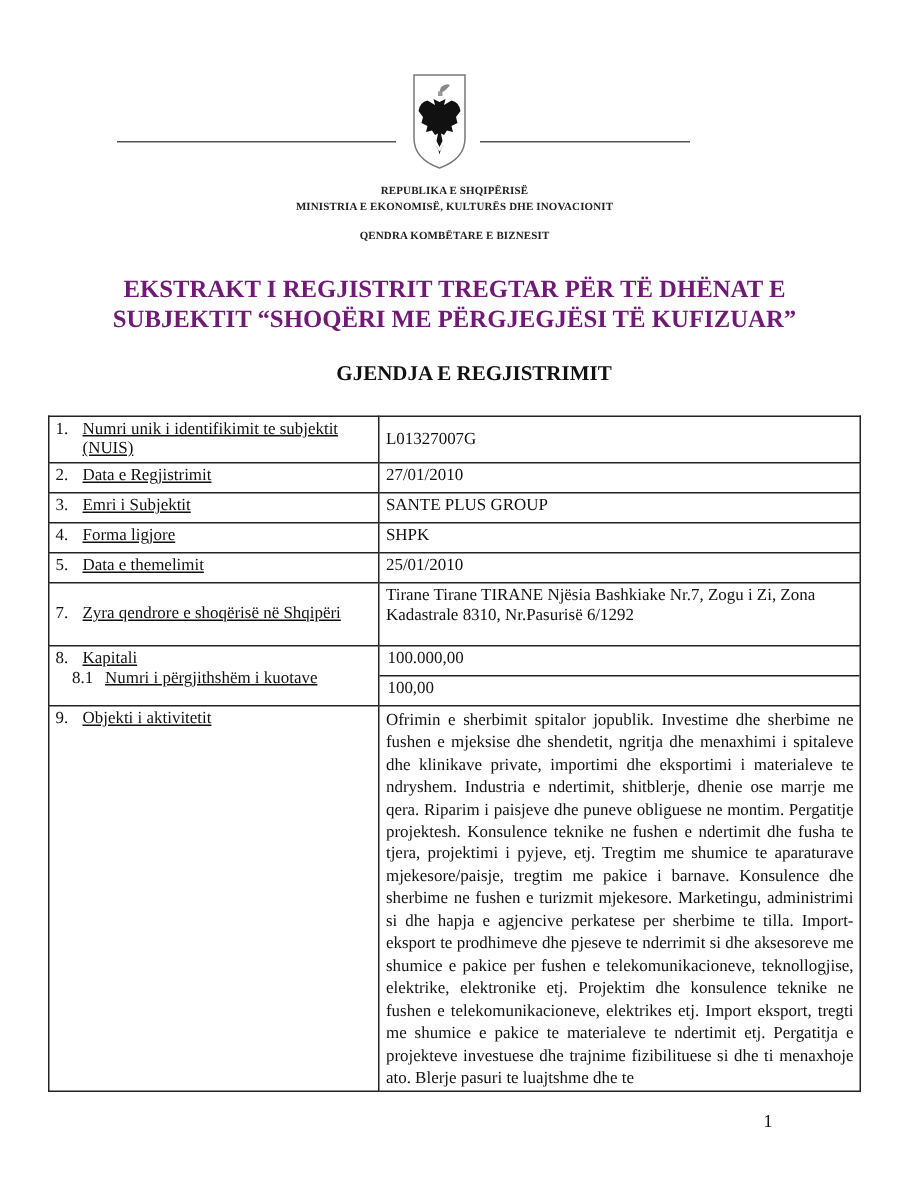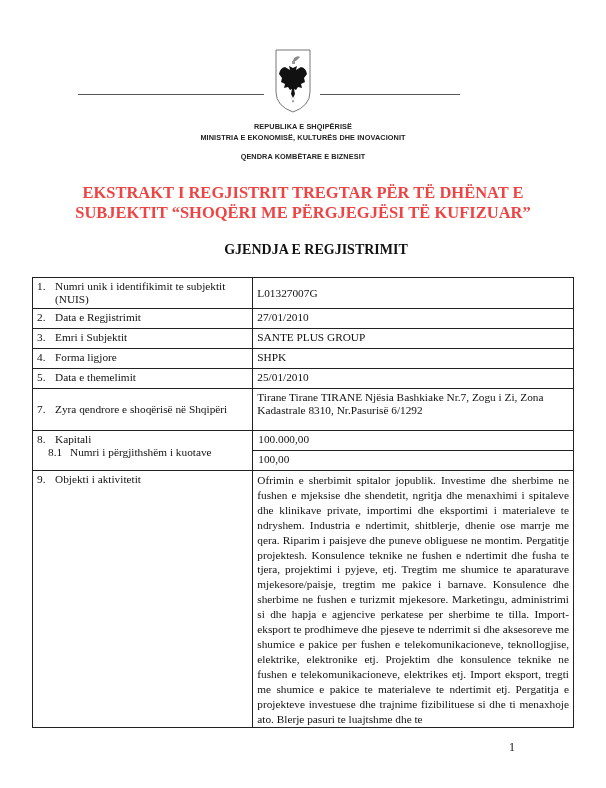--- a/index.html
+++ b/index.html
@@ -1,30 +1,30 @@
 <!DOCTYPE html>
 <html><head>
 <meta charset="utf-8">
 <style>
   html, body { margin: 0; padding: 0; background: #ffffff; }
   body { width: 606px; height: 788px; position: relative; overflow: hidden; font-family: "Liberation Serif", serif; color: #111; }
   .hdr-line { position: absolute; top: 94px; height: 1px; background: #555; }
   .hdr-line.left { left: 78px; width: 186px; }
   .hdr-line.right { left: 320px; width: 140px; }
   .emblem { position: absolute; left: 273px; top: 48px; width: 40px; height: 66px; }
-  .org { position: absolute; left: 0; width: 606px; text-align: center; font-family: Liberation Sans, sans-serif; font-weight: bold; font-size: 7.3px; letter-spacing: 0.1px; color: #222; }
-  .title { position: absolute; left: 0; width: 606px; text-align: center; font-weight: bold; font-size: 16.5px; line-height: 20px; color: #ef4444; }
+  .org { position: absolute; left: 0; width: 606px; text-align: center; font-family: Liberation Serif, serif; font-weight: bold; font-size: 7.3px; letter-spacing: 0.1px; color: #222; }
+  .title { position: absolute; left: 0; width: 606px; text-align: center; font-weight: bold; font-size: 16.5px; line-height: 20px; color: #701a75; }
   .subtitle { position: absolute; left: 13px; width: 606px; top: 242px; text-align: center; font-weight: bold; font-size: 14px; color: #111; }
   table.reg { position: absolute; left: 32px; top: 277px; width: 542px; border-collapse: collapse; font-size: 11.3px; line-height: 13px; }
   table.reg td { border: 1.3px solid #222; vertical-align: top; padding: 2px 4px 2px 4px; }
   td.lbl { width: 212px; }
   td.val { width: 318px; padding-left: 5px; }
   .num { display: inline-block; width: 18px; }
   .indent { display: inline-block; width: 22px; padding-left: 11px; }
-  .lbl-text { display: inline-block; vertical-align: top; }
+  .lbl-text { display: inline-block; vertical-align: top; text-decoration: underline; }
   .mid { vertical-align: middle !important; }
   .kapital-cell { padding: 0 !important; margin-top: 19px; }
   .kap-val { padding: 2px 5px; height: 15px; }
   .kap-val + .kap-val { border-top: 1.3px solid #222; }
   .kap-lbl { padding-top: 3px; }
   .objekti { text-align: justify; line-height: 14.9px; height: 252px; overflow: hidden; }
   .page-num { position: absolute; left: 509px; top: 740px; font-size: 12px; }
   .row-1 td { height: 21px; }
   .row-s td { height: 15px; margin-top: 8px; }
   .row-7 td { height: 37px; }

